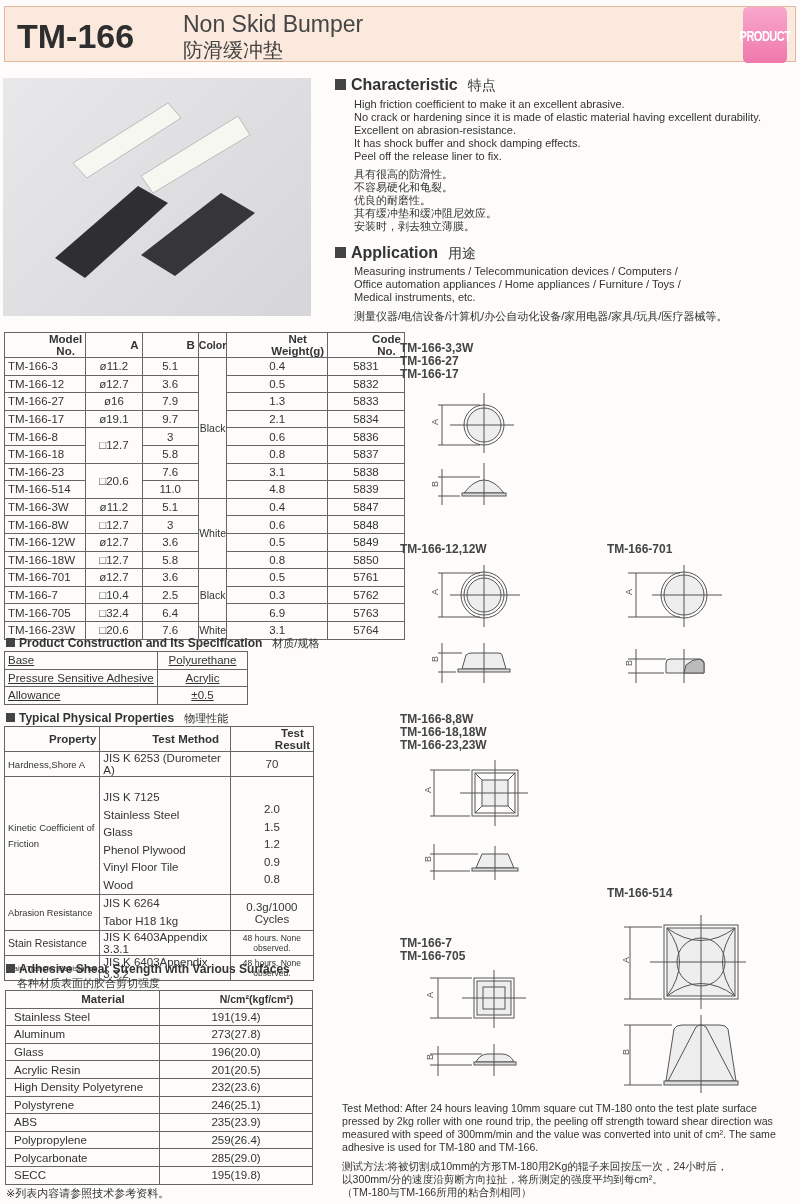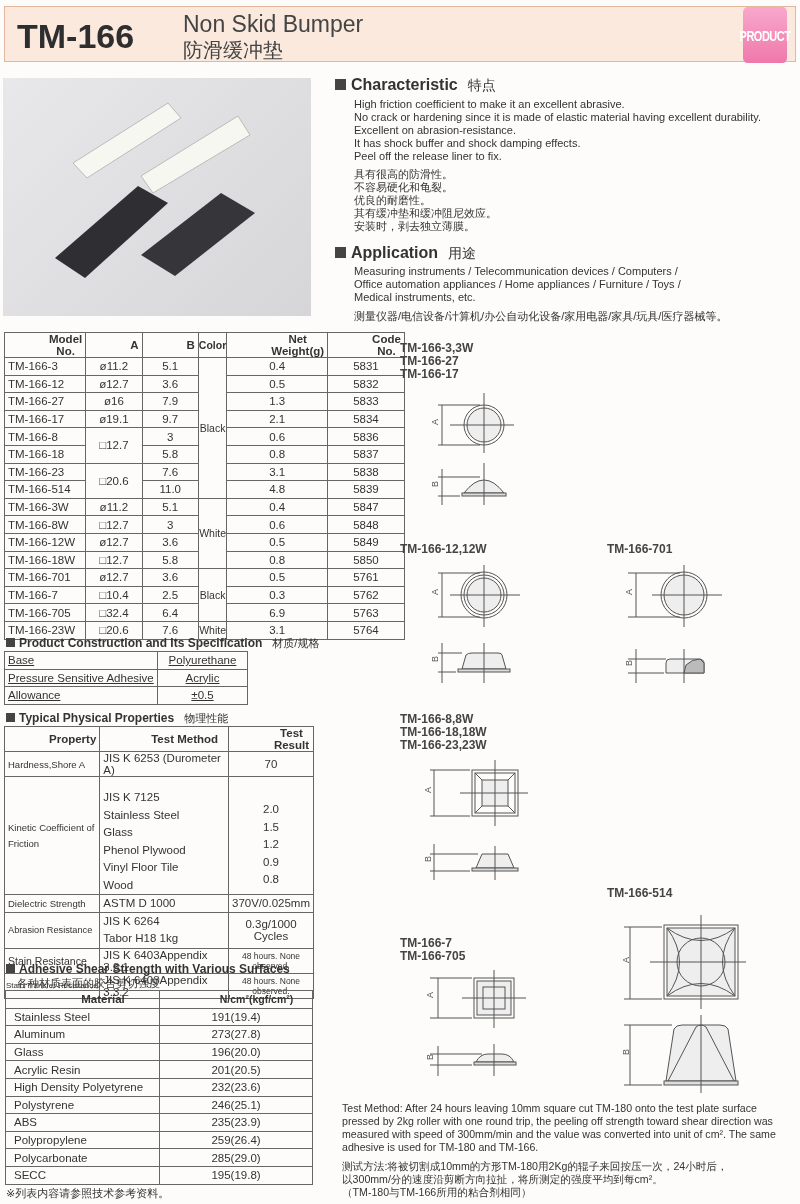--- a/index.html
+++ b/index.html
@@ -236,25 +236,20 @@
     <td class="c" style="line-height:17.5px;padding-top:1px">
       <div>&nbsp;</div>
       <div>2.0</div>
       <div>1.5</div>
       <div>1.2</div>
       <div>0.9</div>
       <div>0.8</div>
     </td>
   </tr>
   <tr>
-    <td style="font-size:9.5px">Dielectric Strength</td>
-    <td>ASTM D  1000</td>
-    <td class="c">370V/0.025mm</td>
-  </tr>
-  <tr>
     <td style="font-size:9.2px">Abrasion Resistance</td>
     <td style="line-height:17.5px">
       <div>JIS K 6264</div>
       <div>Tabor H18  1kg</div>
     </td>
     <td class="c">0.3g/1000 Cycles</td>
   </tr>
   <tr>
     <td style="font-size:10.5px">Stain Resistance</td>
     <td>JIS K 6403Appendix 3.3.1</td>

